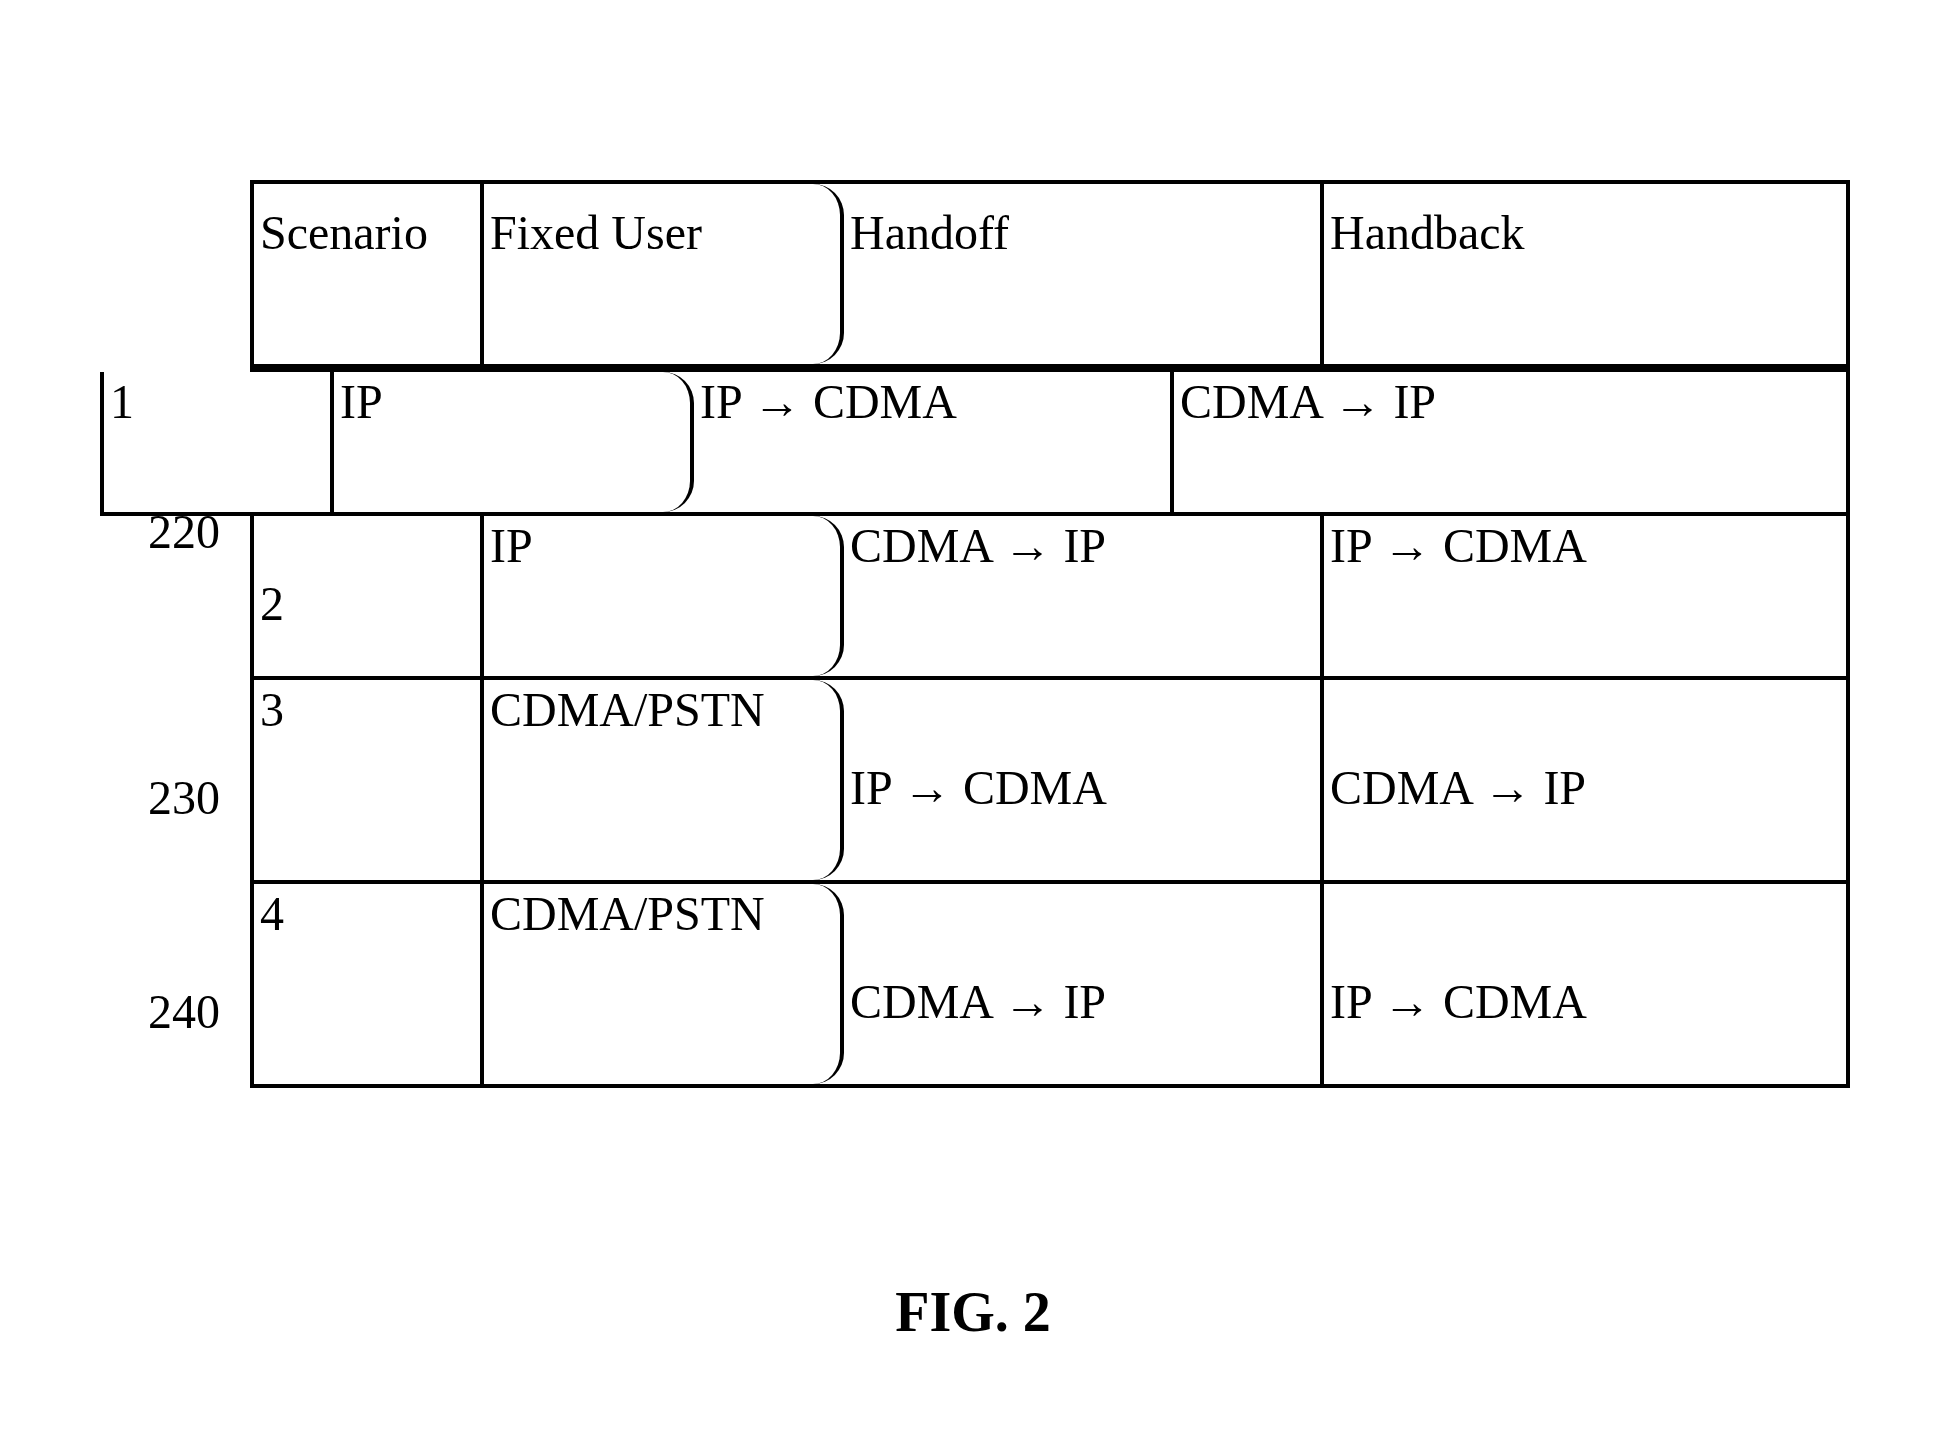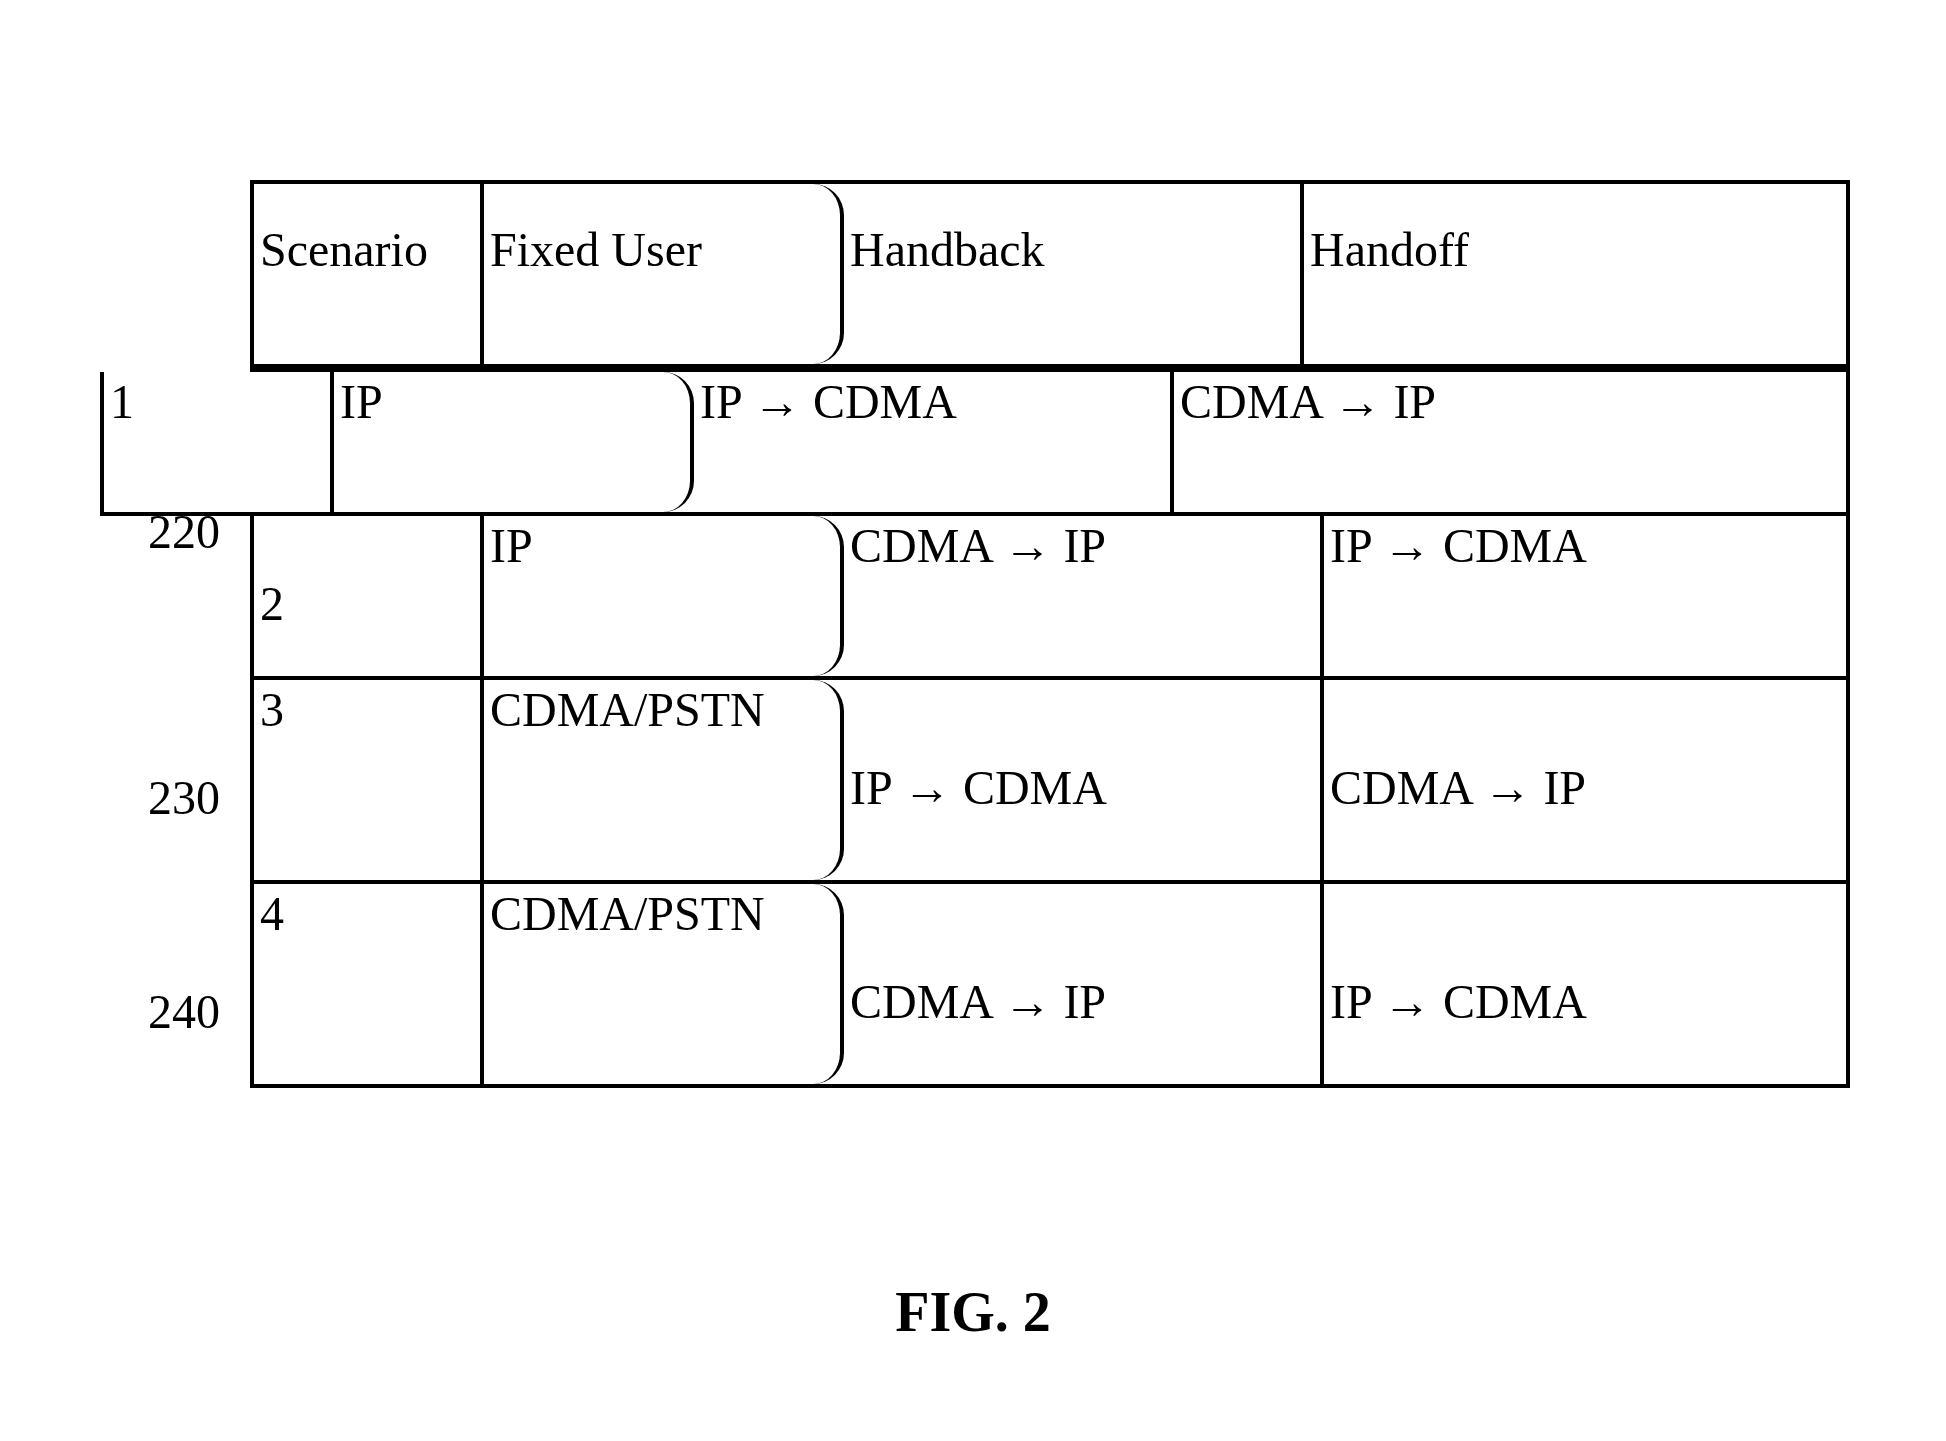--- a/index.html
+++ b/index.html
@@ -59,21 +59,21 @@
   .cell:last-child {
     border-right: none;
   }
   .col-scenario { width: 230px; flex: 0 0 230px; }
   .col-fixed    { width: 360px; flex: 0 0 360px; border-radius: 31px; }
   .col-handoff  { width: 480px; flex: 0 0 480px; }
   .col-handback { width: 460px; flex: 0 0 460px; }
 
   .head .cell {
     height: 180px;
-    padding-top: 38px;
+    padding-top: 21px;
   }
 
   .r1 .cell { height: 140px; }
   .r1 .col-scenario, .r1 .col-fixed { padding-top: 2px; }
   .r1 .col-handoff, .r1 .col-handback { padding-top: 2px; }
 
   .r2 .cell { height: 160px; }
   .r2 .col-fixed { padding-top: 2px; }
   .r2 .col-scenario { padding-top: 60px; }
   .r2 .col-handoff, .r2 .col-handback { padding-top: 2px; }
@@ -100,22 +100,22 @@
 <body>
 
 <div class="page">
   <div class="figwrap">
 
     <div class="row">
       <div class="labelcol"></div>
       <div class="tblrow head">
         <div class="cell col-scenario">Scenario</div>
         <div class="cell col-fixed">Fixed User</div>
+        <div class="cell col-handoff">Handoff</div>
         <div class="cell col-handback">Handback</div>
-        <div class="cell col-handoff">Handoff</div>
       </div>
     </div>
 
     <div class="row r1">
       <div class="tblrow">
         <div class="cell col-scenario">1</div>
         <div class="cell col-fixed">IP</div>
         <div class="cell col-handoff">IP → CDMA</div>
         <div class="cell col-handback">CDMA → IP</div>
       </div>

